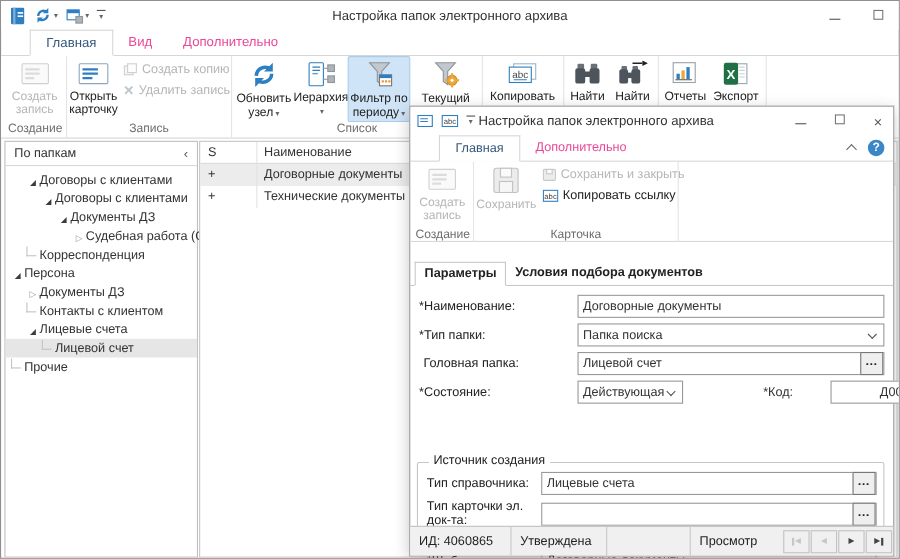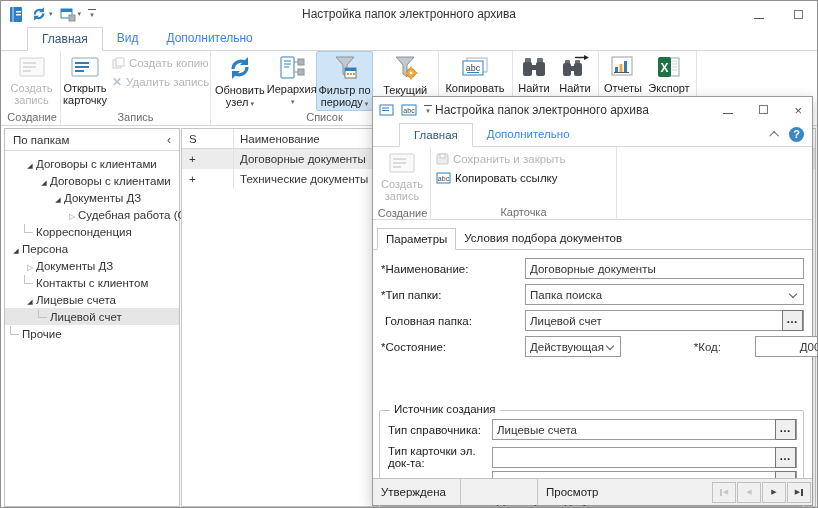--- a/index.html
+++ b/index.html
@@ -13,21 +13,21 @@
   .qat-more { display:inline-flex; flex-direction:column; align-items:center; }
   .qat-more .bar { width:8px; border-top:1px solid #555; margin-bottom:1px; }
   .win-title { position:absolute; left:0; right:0; top:0; line-height:26px; text-align:center; font-size:12px; color:#333; }
   .win-ctrls { position:absolute; right:14px; top:0; height:26px; display:flex; align-items:center; gap:30px; }
   .glyph-min { display:inline-block; width:10px; border-top:1px solid #555; }
   .glyph-max { display:inline-block; width:9px; height:9px; border:1px solid #777; }
   .glyph-close { font-size:13px; color:#555; line-height:1; }
 
   
   .tabrow { position:absolute; top:26px; left:0; right:0; height:24px; border-bottom:1px solid #d6d6d6; display:flex; padding-left:6px; }
-  .tab { padding:0 14px; line-height:22px; font-size:12px; color:#3b82f6; margin-bottom:-1px; }
+  .tab { padding:0 14px; line-height:22px; font-size:12px; color:#ec4899; margin-bottom:-1px; }
   .tab.active { border:1px solid #d6d6d6; border-bottom:1px solid #fff; background:#fff; color:#33577b;margin-left:20px; }
 
   
   .ribbon { position:absolute; top:50px; left:0; right:0; height:75px; border-bottom:1px solid #d6d6d6; display:flex; padding-left:3px; background:#fff; }
   .grp { display:flex; flex-direction:column; border-right:1px solid #e4e4e4; padding:0 1px; }
   .grp-body { flex:1; display:flex; align-items:flex-start; }
   .grp-label { height:14px; line-height:13px; text-align:center; font-size:11px; color:#6e6e6e; }
   .btn-big { display:flex; flex-direction:column; align-items:center; padding-top:3px; height:60px; font-size:11px; line-height:12px; text-align:center; color:#222; border:1px solid transparent; }
   .btn-big .lbl { margin-top:3px; }
   .btn-big.dis { color:#b6b6b6; }
@@ -64,21 +64,21 @@
   .dialog { position:absolute; left:371px; top:95px; width:441px; height:410px; background:#fff; border:1px solid #9b9b9b; box-shadow:0 4px 14px rgba(0,0,0,.22); font-size:11.5px; }
   .dlg-titlebar { position:relative; height:26px; }
   .dlg-qat { position:absolute; left:6px; top:0; height:26px; display:flex; align-items:center; gap:7px; }
   .dlg-title { position:absolute; left:62px; top:0; line-height:26px; font-size:12px; color:#333; white-space:nowrap; }
   .dlg-ctrls { position:absolute; right:10px; top:0; height:26px; display:flex; align-items:center; gap:26px; }
   .dlg-tabrow { position:relative; height:24px; border-bottom:1px solid #d6d6d6; display:flex; padding-left:6px; }
   .dlg-tabextras { position:absolute; right:8px; top:4px; display:flex; align-items:center; gap:10px; }
   .chev-up { width:7px; height:7px; border-left:1.5px solid #666; border-top:1.5px solid #666; transform:rotate(45deg) translateY(2px); }
   .help-circle { width:15px; height:15px; border-radius:50%; background:#3a87c8; color:#fff; font-size:11px; font-weight:bold; text-align:center; line-height:15px; }
   .dlg-ribbon { height:73px; border-bottom:1px solid #d9d9d9; display:flex; padding-left:2px; }
-  .ftabs { display:flex; padding-left:4px; margin-top:8px; height:22px; border-bottom:1px solid #c9c9c9; }
+  .ftabs { display:flex; padding-left:4px; margin-top:18px; height:22px; border-bottom:1px solid #c9c9c9;font-weight:bold; }
   .ftab { padding:0 8px; line-height:20px; font-size:11.5px; color:#222; margin-bottom:-1px; }
   .ftab.active { border:1px solid #c9c9c9; border-bottom:1px solid #fff; background:#fff; }
   .fbody { position:relative; }
   .frow { position:absolute; left:8px; right:8px; display:flex; align-items:center;gap:28px; }
   .flabel { width:116px; flex:0 0 116px; color:#222; }
   .tbox { height:21px; border:1px solid #999; background:#fff; display:flex; align-items:center; padding:0 4px; position:relative; flex:1; }
   .tbox .val { overflow:hidden; white-space:nowrap; flex:1; }
   .chev-down { width:6px; height:6px; border-right:1.5px solid #555; border-bottom:1.5px solid #555; transform:rotate(45deg); margin:-2px 3px 0 0; }
   .dots-btn { position:absolute; right:0; top:-1px; bottom:-1px; width:21px; background:#efefef; border:1px solid #777; text-align:center; line-height:17px; font-weight:bold; color:#222; letter-spacing:1px; }
   .fieldset { position:absolute; left:6px; right:8px; top:160px; height:117px; border:1px solid #c6c6c6; border-radius:2px; }
@@ -418,20 +418,28 @@
                 <rect x="2" y="3" width="24" height="18" rx="1" fill="#fafafa" stroke="#d0d0d0"></rect>
                 <path d="M5 8h13M5 12h13M5 16h8" stroke="#dcdcdc" stroke-width="2"></path>
               </svg>
             <span class="lbl">Создать запись</span>
           </div>
         </div>
         <div class="grp-label">Создание</div>
       </div>
       <div class="grp" style="width:186px;height:73px">
         <div class="grp-body">
+          <div class="btn-big dis" style="width:58px">
+            <svg width="26" height="26">
+                <rect x="2" y="2" width="22" height="22" rx="2" fill="#ececec" stroke="#c2c2c2"></rect>
+                <rect x="8" y="2" width="10" height="8" fill="#fbfbfb" stroke="#c2c2c2"></rect>
+                <rect x="7" y="14" width="12" height="10" fill="#f6f6f6" stroke="#c2c2c2"></rect>
+              </svg>
+            <span class="lbl">Сохранить</span>
+          </div>
           <div class="smallcol">
             <div class="btn-small dis">
               <svg width="13" height="12">
                   <rect x="1" y="1" width="11" height="10" rx="1" fill="#ececec" stroke="#c9c9c9"></rect>
                   <rect x="4" y="1" width="5" height="4" fill="#fbfbfb" stroke="#c9c9c9"></rect>
                 </svg>
               <span>Сохранить и закрыть</span>
             </div>
             <div class="btn-small">
               <svg width="15" height="12">
@@ -513,20 +521,21 @@
             <span>Договорные документы</span>
             <span class="ta-arrows">
                 <span class="tiny-chev-up"></span>
               </span>
           </div>
         </div>
       </div>
     </div>
 
     <div class="dlg-status">
+      <div class="scell" style="width:93px">ИД: 4060865</div>
       <div class="scell" style="width:88px">Утверждена</div>
       <div class="scell" style="width:77px"></div>
       <div class="scell" style="width:85px;border-right:none">Просмотр</div>
       <div class="navs">
         <div class="nav-btn dis">
             <span class="vbar"></span>
             <span class="tri">◀</span>
           </div>
         <div class="nav-btn dis">
             <span class="tri">◀</span>

